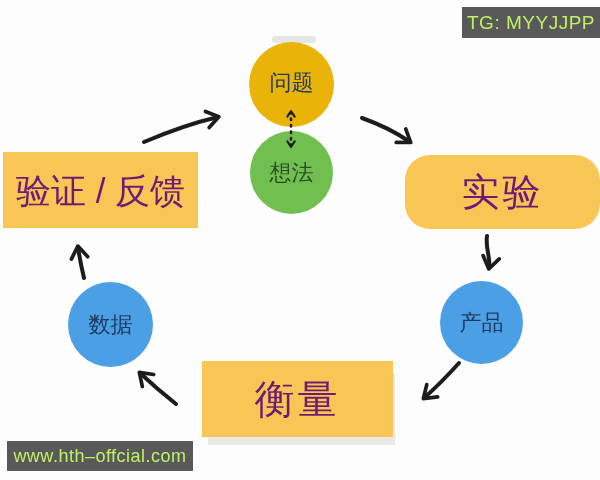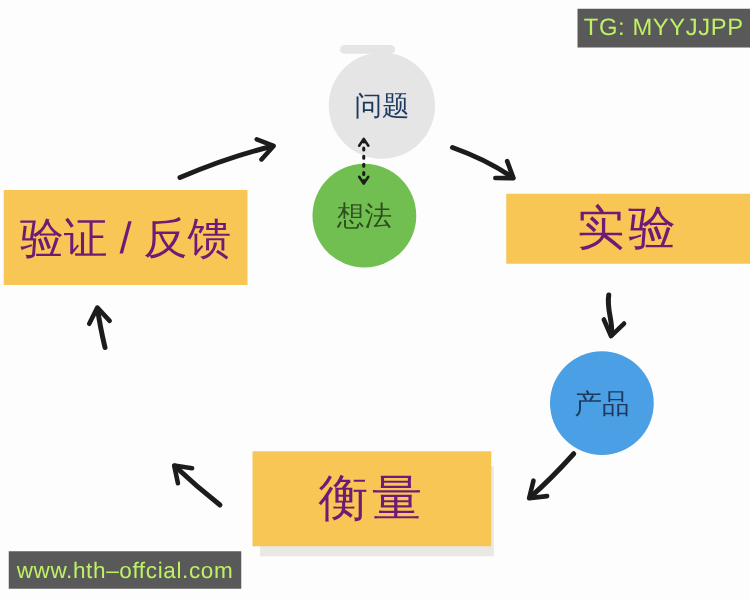--- a/index.html
+++ b/index.html
@@ -5,28 +5,28 @@
   html,body { margin:0; padding:0; background:#fff; }
   .canvas {
     position:relative; width:600px; height:480px; background:#fdfdfd;
     overflow:hidden; font-family:"Liberation Sans","DejaVu Sans",sans-serif;
   }
   .stage {
     position:absolute; display:flex; align-items:center; justify-content:center;
     background:#f8c654; color:#701a75; font-weight:400; line-height:1;
   }
   .stage-validate   { left:3px;   top:152px; width:195px; height:76px; font-size:35px; }
-  .stage-experiment { left:405px; top:155px; width:195px; height:56px; font-size:38px; letter-spacing:3px; }
+  .stage-experiment { left:405px; top:155px; width:195px; height:74px; font-size:38px; letter-spacing:3px;border-radius:25px; }
   .stage-measure    { left:202px; top:361px; width:191px; height:76px; font-size:40px; letter-spacing:3px;
                       box-shadow:4px 10px 0 -2px #e9e8e4; }
   .node {
     position:absolute; border-radius:50%; display:flex; align-items:center; justify-content:center;
     font-size:22px; font-weight:500; line-height:1;
   }
-  .node-problem { left:263px; top:42px;  width:85px; height:85px; background:#e5e5e5; color:#1d3a5e; }
+  .node-problem { left:249px; top:42px;  width:85px; height:85px; background:#eab308; color:#1d3a5e;font-family:Liberation Mono, monospace; }
   .node-idea    { left:250px; top:131px; width:83px; height:83px; background:#72bf51; color:#2e4d20; }
   .node-data    { left:68px;  top:282px; width:85px; height:85px; background:#4b9fe4; color:#1d3a5e; }
   .node-product { left:440px; top:281px; width:83px; height:83px; background:#4b9fe4; color:#1d3a5e; }
   .diagram-title {
     position:absolute; left:168px; top:267px; width:254px; text-align:center;
     font-size:25px; font-weight:800; color:#151515; white-space:nowrap; line-height:1.15;
   }
   .wm {
     position:absolute; background:#59595a; color:#bef264;
     display:flex; align-items:center; justify-content:center; letter-spacing:0.5px;
@@ -48,20 +48,21 @@
 
   <div class="wm wm-tg">TG: MYYJJPP</div>
   <div class="wm wm-site">www.hth–offcial.com</div>
 
   <div class="stage stage-validate">验证 / 反馈</div>
   <div class="stage stage-experiment">实验</div>
   <div class="stage stage-measure">衡量</div>
 
   <div class="node node-problem">问题</div>
   <div class="node node-idea">想法</div>
+  <div class="node node-data">数据</div>
   <div class="node node-product">产品</div>
 
 
   <svg class="arrows" viewBox="0 0 600 480" xmlns="http://www.w3.org/2000/svg">
     <defs>
       <marker id="ah" viewBox="0 0 24 24" refX="18" refY="12" markerWidth="22" markerHeight="22" markerUnits="userSpaceOnUse" orient="auto-start-reverse">
         <path d="M6,3 L19,12 L6,21" fill="none" stroke="#1c1c1c" stroke-width="4" stroke-linecap="round" stroke-linejoin="round"></path>
       </marker>
       <marker id="ahs" viewBox="0 0 24 24" refX="16" refY="12" markerWidth="11" markerHeight="11" markerUnits="userSpaceOnUse" orient="auto-start-reverse">
         <path d="M6,4 L18,12 L6,20" fill="none" stroke="#1c1c1c" stroke-width="4.5" stroke-linecap="round" stroke-linejoin="round"></path>

